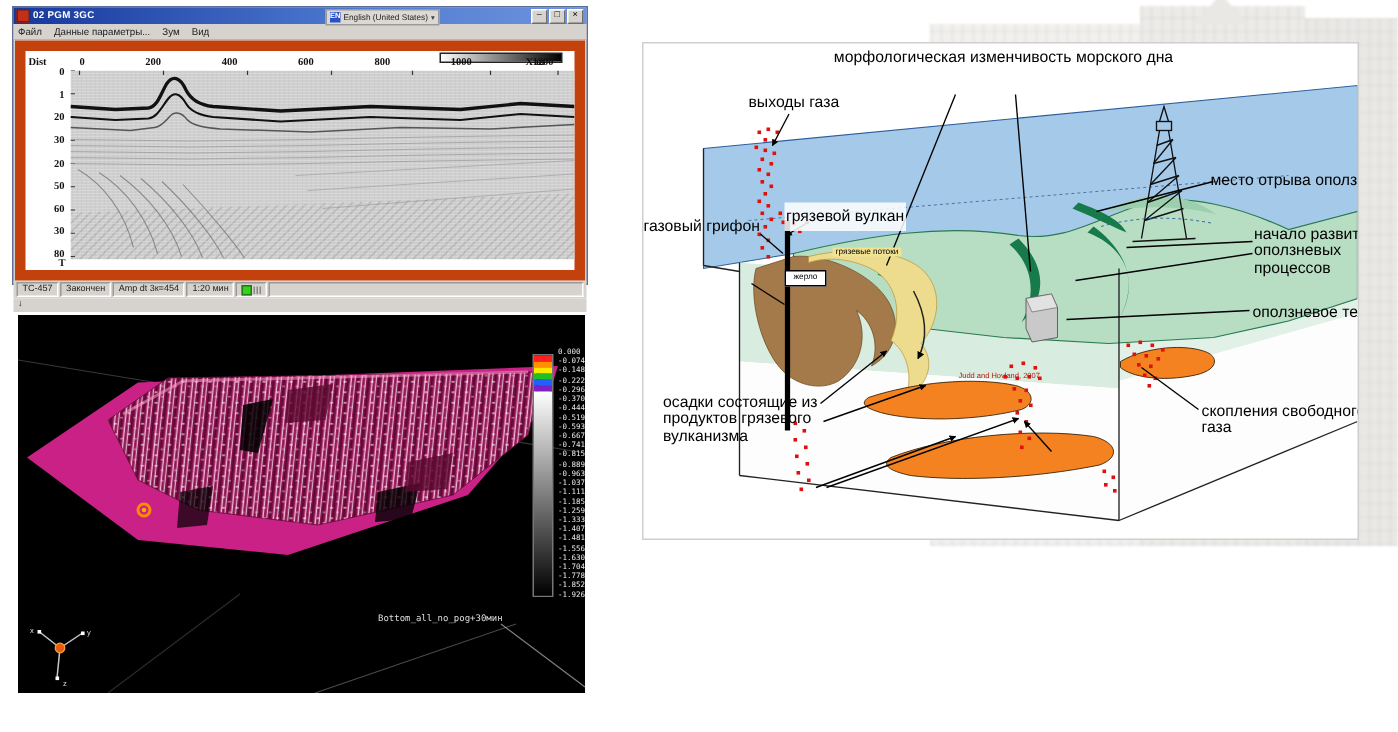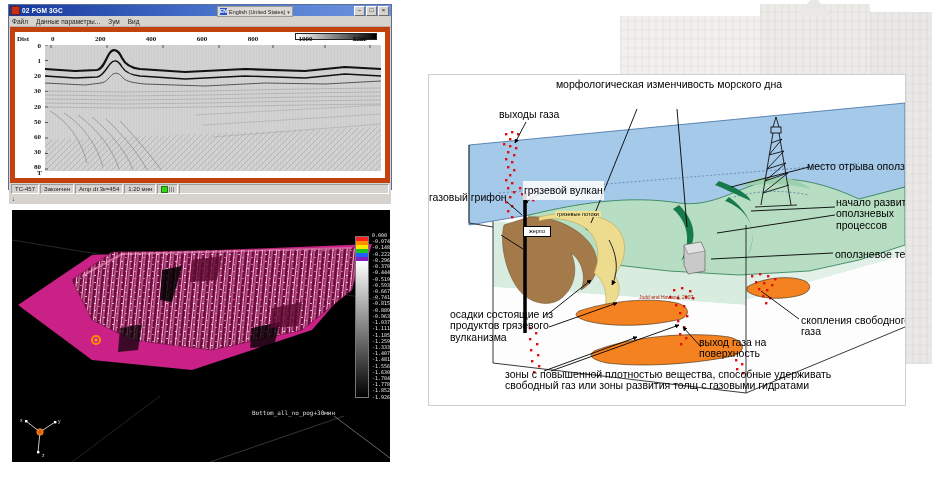--- a/index.html
+++ b/index.html
@@ -30,21 +30,21 @@
         border-bottom-color:#6e6e6e;font-size:6px;line-height:6px;color:#000;text-align:center;}
   .langbar{position:absolute;left:208px;top:1px;height:9px;display:flex;align-items:center;gap:2px;
            background:#dcd9d4;border:1px solid #9a9a9a;padding:0 2px;color:#222;}
   .lang-ico{width:7px;height:7px;background:#2850c8;color:#fff;font-size:5px;line-height:7px;
             text-align:center;font-weight:bold;}
   .lang-txt{font-size:5.5px;white-space:nowrap;}
   .lang-btn{font-size:5px;color:#444;}
   .menubar{height:10px;background:#d6d3ce;display:flex;align-items:center;padding:0 3px;
            border-bottom:1px solid #b8b5b0;}
   .menu-item{font-size:6.5px;color:#222;margin-right:8px;white-space:nowrap;}
-  .content{position:relative;height:146px;background:#fff;border:5px solid #c2410c;margin:0 1px;}
+  .content{position:relative;height:146px;background:#fff;border:7px solid #c2410c;margin:0 1px;}
   .gradbar{position:absolute;right:8px;top:1px;width:80px;height:5px;
            background:linear-gradient(90deg,#ffffff,#000000);border:1px solid #222;}
   .corner{position:absolute;left:2px;top:3px;font:bold 7px "Liberation Serif",serif;color:#111;}
   .xticks{position:absolute;left:30px;top:3px;width:326px;display:flex;justify-content:space-between;
           padding:0 4px 0 6px;box-sizing:border-box;}
   .xtick{font:bold 7px "Liberation Serif",serif;color:#111;}
   .xunit{position:absolute;right:20px;top:3px;font:bold 7px "Liberation Serif",serif;color:#111;}
   .yticks{position:absolute;left:10px;top:10px;width:16px;height:129px;display:flex;
           flex-direction:column;justify-content:space-between;align-items:flex-end;}
   .ytick{font:bold 7px "Liberation Serif",serif;color:#111;}
@@ -68,33 +68,33 @@
   .cbar .seg{height:4px;flex:none;}
   .cbar .gray{flex:1;background:linear-gradient(#ffffff,#000000);}
   .cbar-labels{position:absolute;left:360px;top:23px;height:167px;display:flex;flex-direction:column;
                justify-content:space-between;}
   .cbar-labels span{font:5px "DejaVu Sans Mono",monospace;color:#e8e8e8;line-height:1;}
   .caption3d{position:absolute;left:240px;top:199px;font:6px "DejaVu Sans Mono",monospace;color:#ddd;}
   .triad{position:absolute;left:6px;top:206px;}
 
   
   .diagram{position:absolute;left:428px;top:28px;width:478px;height:332px;background:#fff;
-           border:1px solid #cfcfcf;z-index:2;overflow:hidden;box-sizing:border-box;margin-top:46px;}
+           border:1px solid #cfcfcf;z-index:2;overflow:hidden;box-sizing:border-box;}
   .diagram svg.art{position:absolute;left:0;top:0;}
   .dlabel{position:absolute;font-size:10.5px;line-height:1.08;color:#000;z-index:4;}
   .lab-morph{left:110px;top:4px;width:260px;text-align:center;}
   .lab-seeps{left:70px;top:34px;white-space:nowrap;}
   .lab-mudvolc{left:94px;top:106px;background:rgba(255,255,255,.85);padding:4px 1px;white-space:nowrap;}
   .lab-gryphon{left:0;top:117px;white-space:nowrap;}
   .lab-vent{left:0;top:149px;width:96px;}
   .lab-venttag{left:94px;top:151px;width:26px;height:9px;background:#fff;border:1px solid #000;
                font-size:5.5px;line-height:9px;text-align:center;z-index:5;}
   .lab-mudflows{left:126px;top:136px;width:46px;background:#f0e292;font-size:5.5px;line-height:1.15;
                 text-align:center;z-index:5;}
-  .lab-sed{left:21px;top:234px;width:142px;}
+  .lab-sed{left:13px;top:234px;width:142px;}
   .lab-zones{left:76px;top:294px;width:352px;}
   .lab-detach{left:378px;top:86px;width:120px;white-space:nowrap;}
   .lab-slidestart{left:407px;top:122px;width:106px;}
   .lab-slidebody{left:406px;top:174px;white-space:nowrap;}
   .lab-freegas{left:372px;top:240px;width:110px;}
   .lab-gassurf{left:270px;top:262px;width:125px;}
   .lab-credit{left:210px;top:220px;font-size:5px;color:#b02010;white-space:nowrap;}
 </style>
 </head>
 <body>
@@ -469,21 +469,19 @@
       </g>
     </svg>
 
     <div class="dlabel lab-morph">морфологическая изменчивость морского дна</div>
     <div class="dlabel lab-seeps">выходы газа</div>
     <div class="dlabel lab-mudvolc">грязевой вулкан</div>
     <div class="dlabel lab-gryphon">газовый грифон</div>
     <div class="dlabel lab-venttag">жерло</div>
     <div class="dlabel lab-mudflows">грязевые потоки</div>
     <div class="dlabel lab-sed">осадки состоящие из продуктов грязевого вулканизма</div>
-    <div class="dlabel lab-zones">зоны с повышенной плотностью вещества, способные удерживать свободный газ или зоны развития толщ с газовыми гидратами</div>
     <div class="dlabel lab-detach">место отрыва оползня</div>
     <div class="dlabel lab-slidestart">начало развития оползневых процессов</div>
     <div class="dlabel lab-slidebody">оползневое тело</div>
     <div class="dlabel lab-freegas">скопления свободного газа</div>
-    <div class="dlabel lab-gassurf">выход газа на поверхность</div>
     <div class="dlabel lab-credit">Judd and Hovland, 2007</div>
   </div>
 </div>
 
 </body></html>

